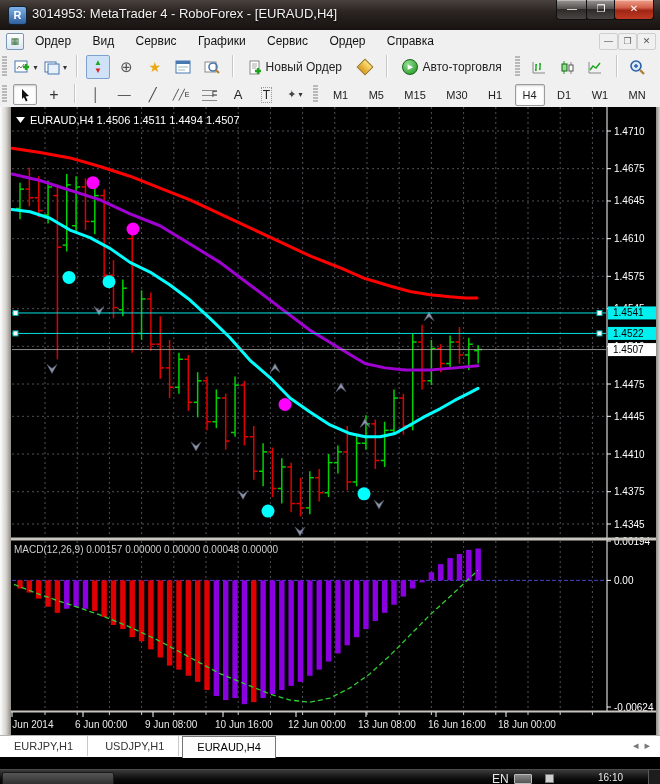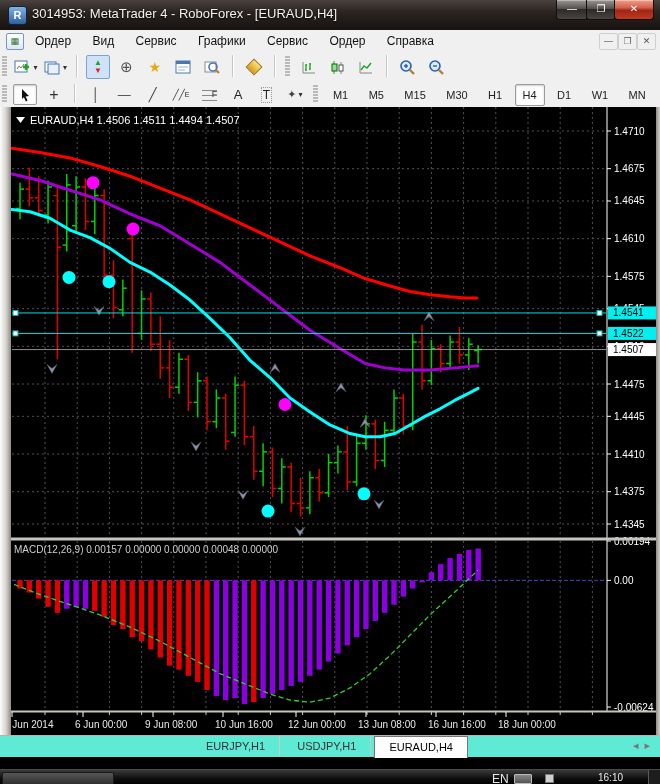--- a/index.html
+++ b/index.html
@@ -59,22 +59,22 @@
     color:#fff;font-size:7px;text-align:center;line-height:14px;}
   .fib{display:inline-block;width:15px;height:13px;font-size:9px;color:#333;text-align:right;
     background:repeating-linear-gradient(#f0f0f0 0 2px,#8a8a8a 2px 3px,#f0f0f0 3px 5px);line-height:13px;}
   
   #chart-wrap{position:absolute;left:0;top:107px;width:660px;height:628px;background:#000;}
   #left-strip{position:absolute;left:0;top:107px;width:11px;height:649px;
     background:linear-gradient(90deg,#fdfdfd,#d6d3ce 55%,#8f8c86);}
   #right-strip{position:absolute;left:656px;top:107px;width:4px;height:649px;
     background:linear-gradient(90deg,#8f8c86,#d6d3ce);}
   
-  #tabbar{position:absolute;left:0;top:735px;width:660px;height:21px;background:#5eead4;
-    border-top:1px solid #b3b3b3;font-size:11px;color:#333;text-align:center;}
+  #tabbar{position:absolute;left:0;top:735px;width:660px;height:21px;background:#ffffff;
+    border-top:1px solid #b3b3b3;font-size:11px;color:#333;}
   .tab{position:relative;display:inline-block;vertical-align:top;height:20px;line-height:20px;
     padding:0 14px;border-right:1px solid #c9c9c9;}
   .tab.active{background:#fdfdfd;border:1px solid #757575;border-bottom:none;margin-top:0;
     height:21px;box-shadow:inset 0 1px 0 #fff;color:#000;}
   #tab-scroll{position:absolute;right:4px;top:3px;color:#777;font-size:11px;letter-spacing:6px;}
   
   #statusbar{position:absolute;left:0;top:756px;width:660px;height:13px;background:#f0f0f0;
     border-top:1px solid #b3b3b3;border-bottom:1px solid #8f8f8f;font-size:10px;color:#222;}
   .st-sep{position:absolute;top:1px;width:1px;height:11px;background:#c2c2c2;box-shadow:1px 0 0 #fff;}
   #st-profile{position:absolute;left:6px;top:1px;width:31px;overflow:hidden;white-space:nowrap;}
@@ -164,24 +164,36 @@
         </svg>
     </span>
     <span class="tb-btn">
       <svg width="16" height="15">
           <rect x="1" y="2" width="11" height="10" fill="#fff" stroke="#8a8a8a"></rect>
           <circle cx="9" cy="7" r="4" fill="none" stroke="#4878b0" stroke-width="1.6"></circle>
           <path d="M12,10 L15,13" stroke="#b08030" stroke-width="2"></path>
         </svg>
     </span>
     <span class="tb-sep"></span>
+    <span class="tb-btn lbl">
+      <svg width="13" height="15">
+          <rect x="1" y="1" width="9" height="13" fill="#fff" stroke="#888"></rect>
+          <path d="M3,4 h5 M3,6 h5 M3,8 h4" stroke="#aaa"></path>
+          <path d="M6,11 h6 M9,8 v6" stroke="#1fa51f" stroke-width="2.4"></path>
+        </svg>
+      <span>Новый Ордер</span>
+    </span>
     <span class="tb-btn">
         <span class="rhomb"></span>
       </span>
     <span class="tb-sep"></span>
+    <span class="tb-btn lbl">
+      <span class="greenball">▶</span>
+      <span>Авто-торговля</span>
+    </span>
     <span class="grip"></span>
     <span class="tb-btn">
       <svg width="16" height="15">
           <path d="M2,13 h12 M2,13 v-11" stroke="#888"></path>
           <path d="M5,4 v7 M4,10 h1 M6,5 h-1" stroke="#1fa51f" stroke-width="1.4" fill="none"></path>
           <path d="M9,3 v7 M8,9 h1 M10,4 h-1" stroke="#1fa51f" stroke-width="1.4" fill="none"></path>
         </svg>
     </span>
     <span class="tb-btn">
       <svg width="16" height="15">

